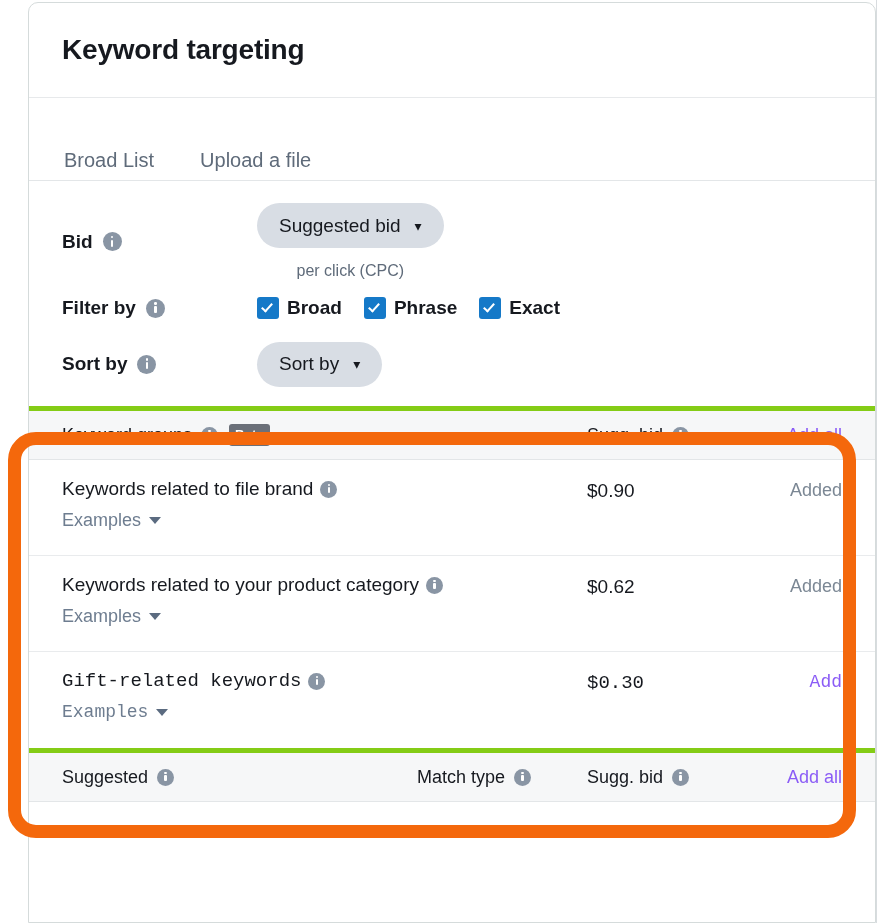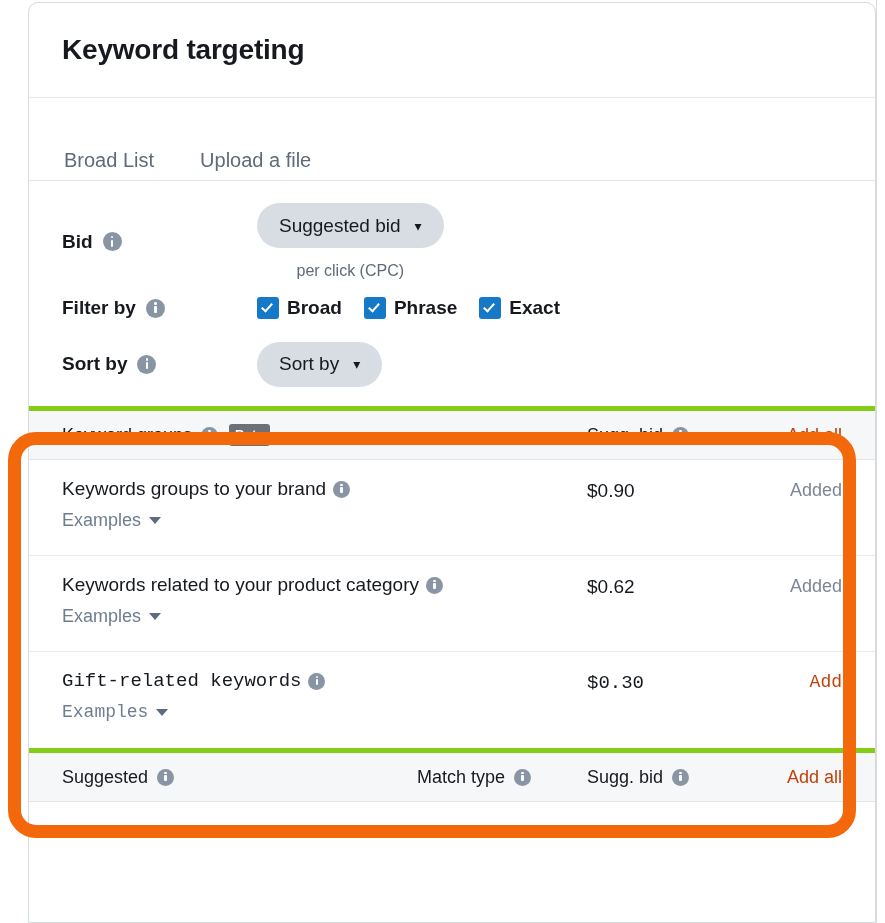--- a/index.html
+++ b/index.html
@@ -269,21 +269,21 @@
     font-size: 13px;
     font-weight: bold;
     line-height: 1;
     padding: 4px 6px 5px 6px;
     border-radius: 3px;
     letter-spacing: 0.2px;
     margin-left: 2px;
   }
 
   .link {
-    color: #c2410c;
+    color: #8b5cf6;
     font-size: 18px;
     cursor: pointer;
     text-decoration: none;
   }
   .link.disabled {
     color: #7b8794;
     cursor: default;
   }
 
   
@@ -435,21 +435,21 @@
       <div class="th action">
         <span class="link">Add all</span>
       </div>
     </div>
 
     <div>
 
       <div class="group-row">
         <div class="grow-name">
           <div class="group-title">
-            <span>Keywords groups to your brand</span>
+            <span>Keywords related to file brand</span>
             <span class="info-icon sm"></span>
           </div>
           <span class="examples-link">
             <span>Examples</span>
             <span class="tri"></span>
           </span>
         </div>
         <div class="grow-bid">$0.90</div>
         <div class="grow-action">
           <span class="link disabled">Added</span>

